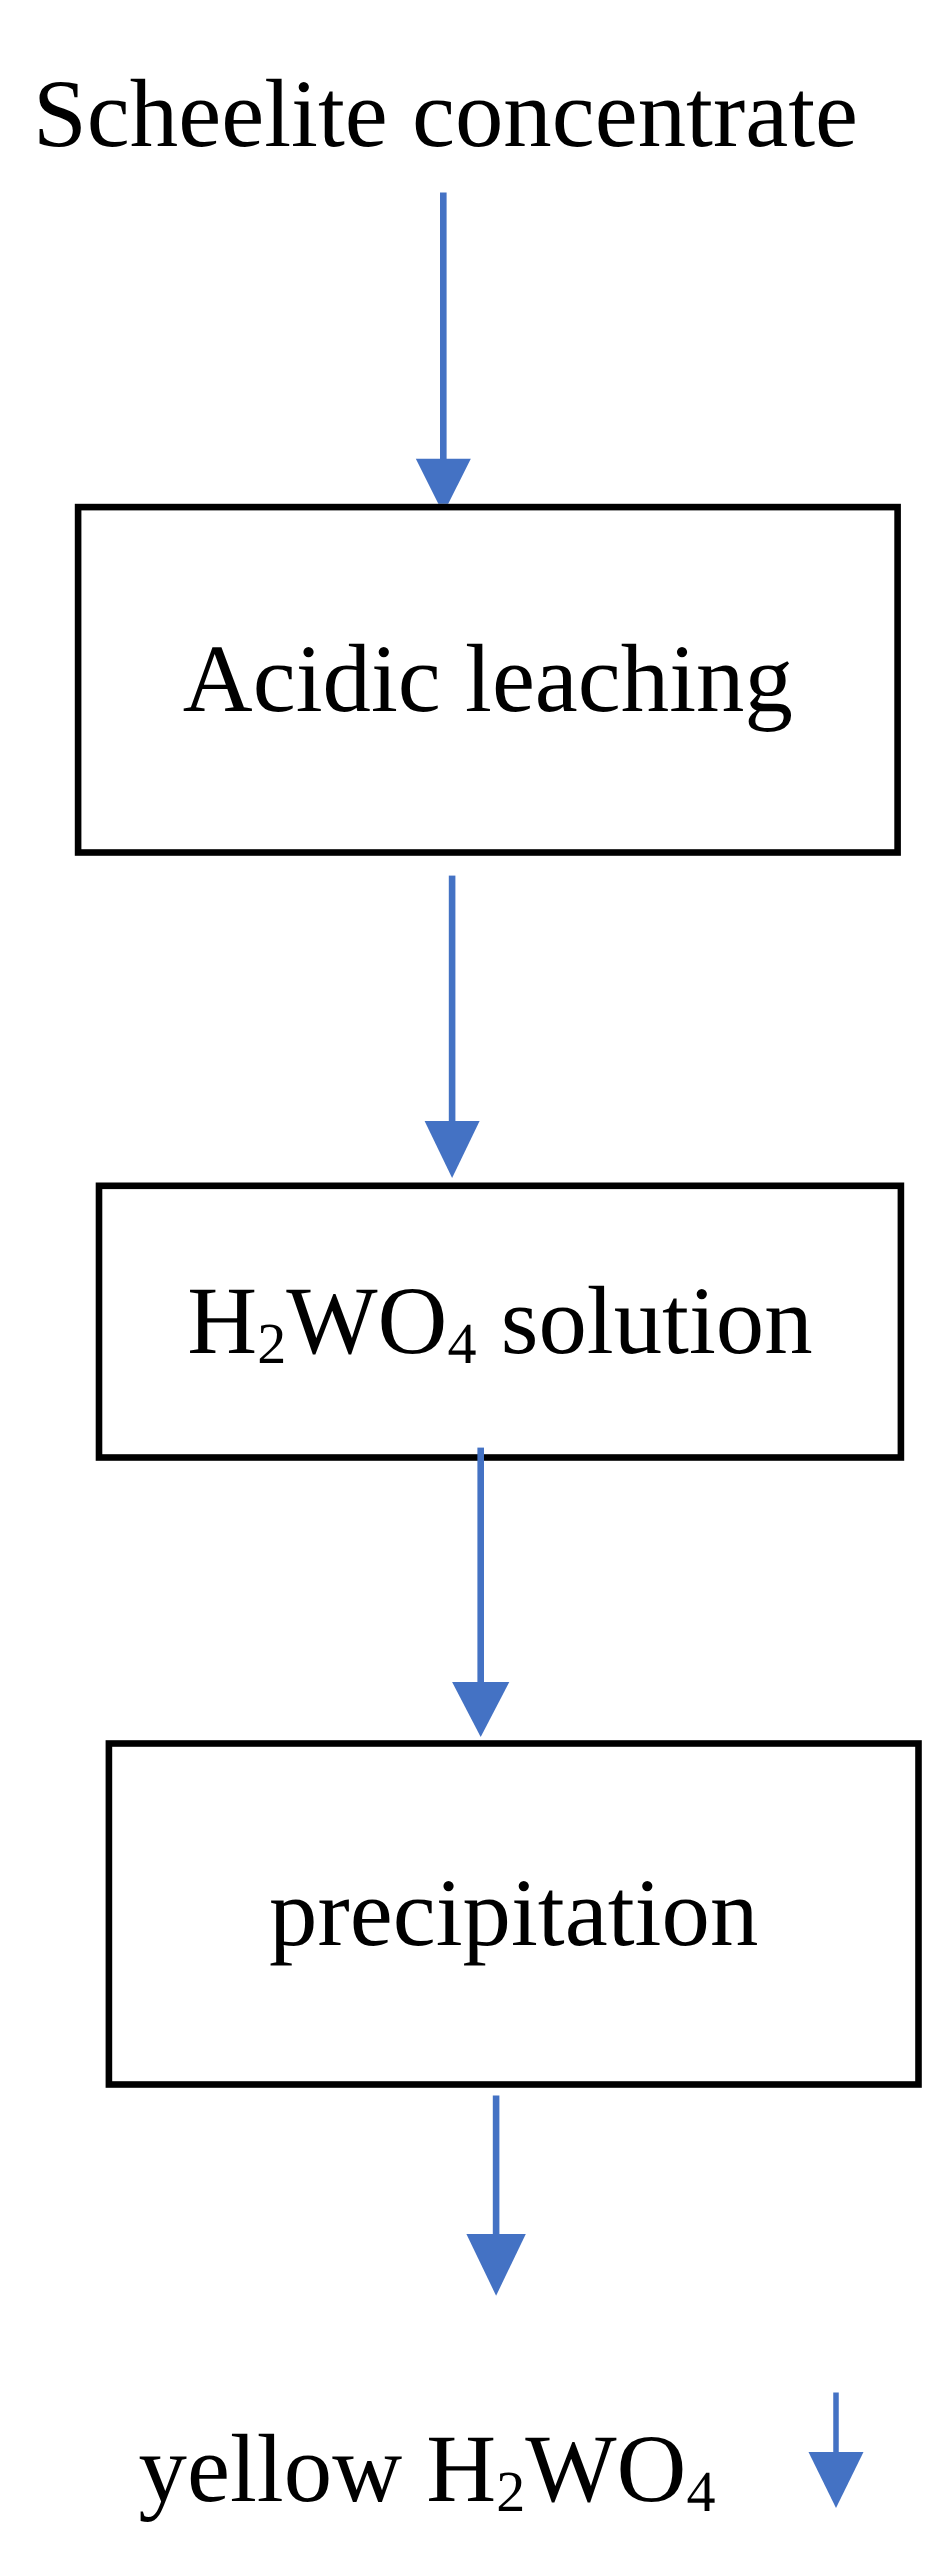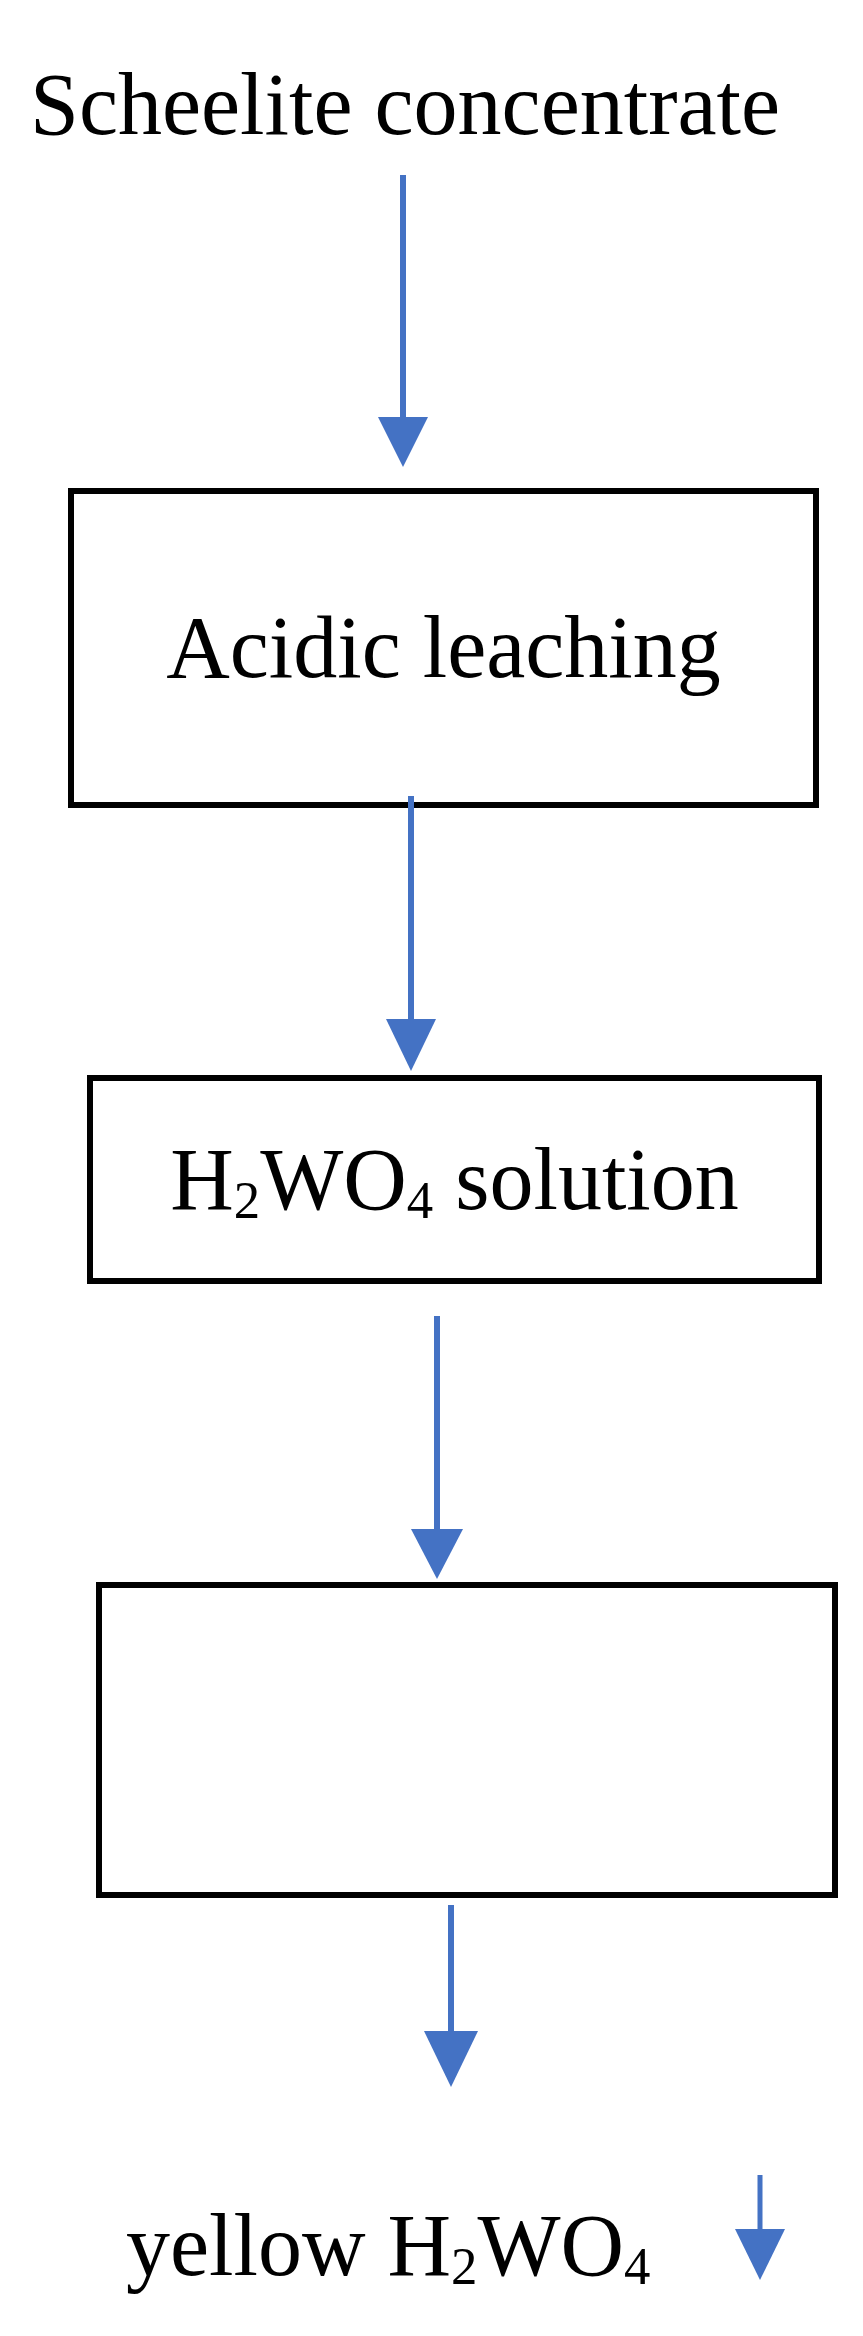--- a/index.html
+++ b/index.html
@@ -68,39 +68,40 @@
 
 <div class="canvas" style="--arrow: #4472C4; --ink: #000000; --bg: #FFFFFF;">
 
   <div class="flow-text" style="left:30px; top:16px;margin-top:41px;">Scheelite concentrate</div>
 
   <div class="connector" style="left:378px; top:175px; width:50px; height:295px;">
     <div class="shaft" style="height:245px;"></div>
     <div class="head" style="border-left-width:25px; border-right-width:25px; border-top-width:50px;"></div>
   </div>
 
-  <div class="box" style="left:68px; top:488px; width:751px; height:320px;">
+  <div class="box" style="left:68px; top:458px; width:751px; height:320px;">
     <div class="box-line">Acidic leaching</div>
   </div>
 
   <div class="connector" style="left:386px; top:796px; width:50px; height:278px;">
     <div class="shaft" style="height:226px;"></div>
     <div class="head" style="border-left-width:25px; border-right-width:25px; border-top-width:52px;"></div>
   </div>
 
-  <div class="box" style="left:87px; top:1075px; width:735px; height:209px;">
+  <div class="box" style="left:87px; top:1075px; width:735px; height:253px;">
     <div class="box-line"><span>H</span><sub class="chem">2</sub><span>WO</span><sub class="chem">4</sub><span> solution</span></div>
   </div>
 
   <div class="connector" style="left:411px; top:1316px; width:52px; height:266px;">
     <div class="shaft" style="height:216px;"></div>
     <div class="head" style="border-left-width:26px; border-right-width:26px; border-top-width:50px;"></div>
   </div>
 
   <div class="box" style="left:96px; top:1582px; width:742px; height:316px;">
+    <div class="box-line">precipitation</div>
   </div>
 
   <div class="connector" style="left:424px; top:1905px; width:54px; height:185px;">
     <div class="shaft" style="height:129px;"></div>
     <div class="head" style="border-left-width:27px; border-right-width:27px; border-top-width:56px;"></div>
   </div>
 
   <div class="flow-text" style="left:126px; top:2198px;"><span>yellow H</span><sub class="chem">2</sub><span>WO</span><sub class="chem">4</sub></div>
 
   <div class="connector" style="left:735px; top:2175px; width:50px; height:108px;">

